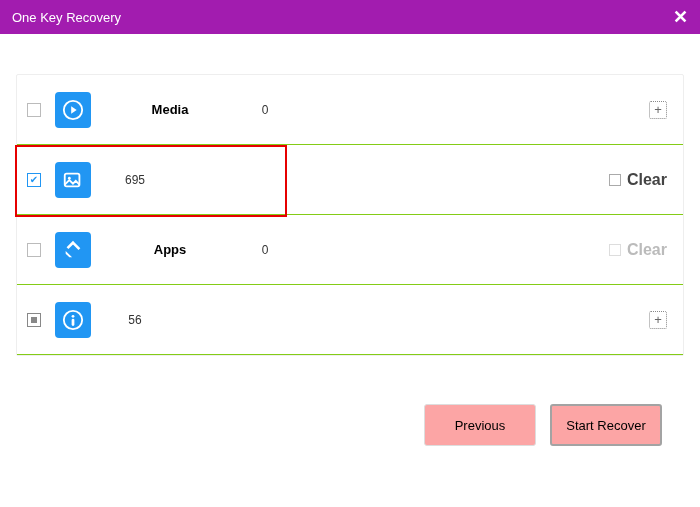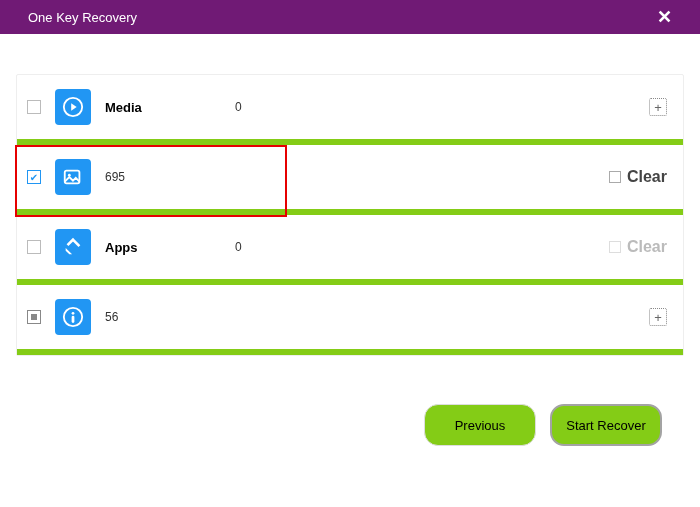--- a/index.html
+++ b/index.html
@@ -4,48 +4,49 @@
   <style>
     * { box-sizing: border-box; margin: 0; padding: 0; }
     body {
       font-family: Arial, sans-serif;
       width: 700px;
       height: 507px;
       background: #fff;
       overflow: hidden;
     }
     .titlebar {
-      background: #701a75;
+      background: #a21caf;
       color: #fff;
       height: 34px;
       display: flex;
       align-items: center;
       justify-content: space-between;
-      padding: 0 28px;
+      padding: 0 12px;
       font-size: 13px;
     }
     .close-x {
       font-size: 18px;
       font-weight: bold;
       cursor: pointer;
     }
     .content {
       padding: 40px 16px 16px 16px;
     }
     .list {
       border: 1px solid #eee;
       border-radius: 2px;
     }
     .row {
       display: flex;
       align-items: center;
       height: 70px;
-      border-bottom: 6px solid #84cc16;
+      border-bottom: 1px solid #84cc16;
       padding: 0 16px 0 10px;
       position: relative;
+      text-align: center;
     }
     .row:last-child { border-bottom: none; }
     .checkbox {
       width: 14px;
       height: 14px;
       border: 1px solid #bbb;
       margin-right: 14px;
       display: flex;
       align-items: center;
       justify-content: center;
@@ -108,22 +109,22 @@
       display: flex;
       justify-content: flex-end;
       gap: 14px;
       padding: 16px 22px;
       margin-top: 32px;
     }
     .btn {
       min-width: 112px;
       height: 42px;
       border: 1px solid #ddd;
-      background: #84cc16;
-      border-radius: 14px;
+      background: #fca5a5;
+      border-radius: 3px;
       font-size: 13px;
       cursor: pointer;
       display: flex;
       align-items: center;
       justify-content: center;
     }
     .btn.emph { border: 2px solid #a3a3a3; }
     .highlight-box {
       position: absolute;
       border: 2px solid #e60000;

